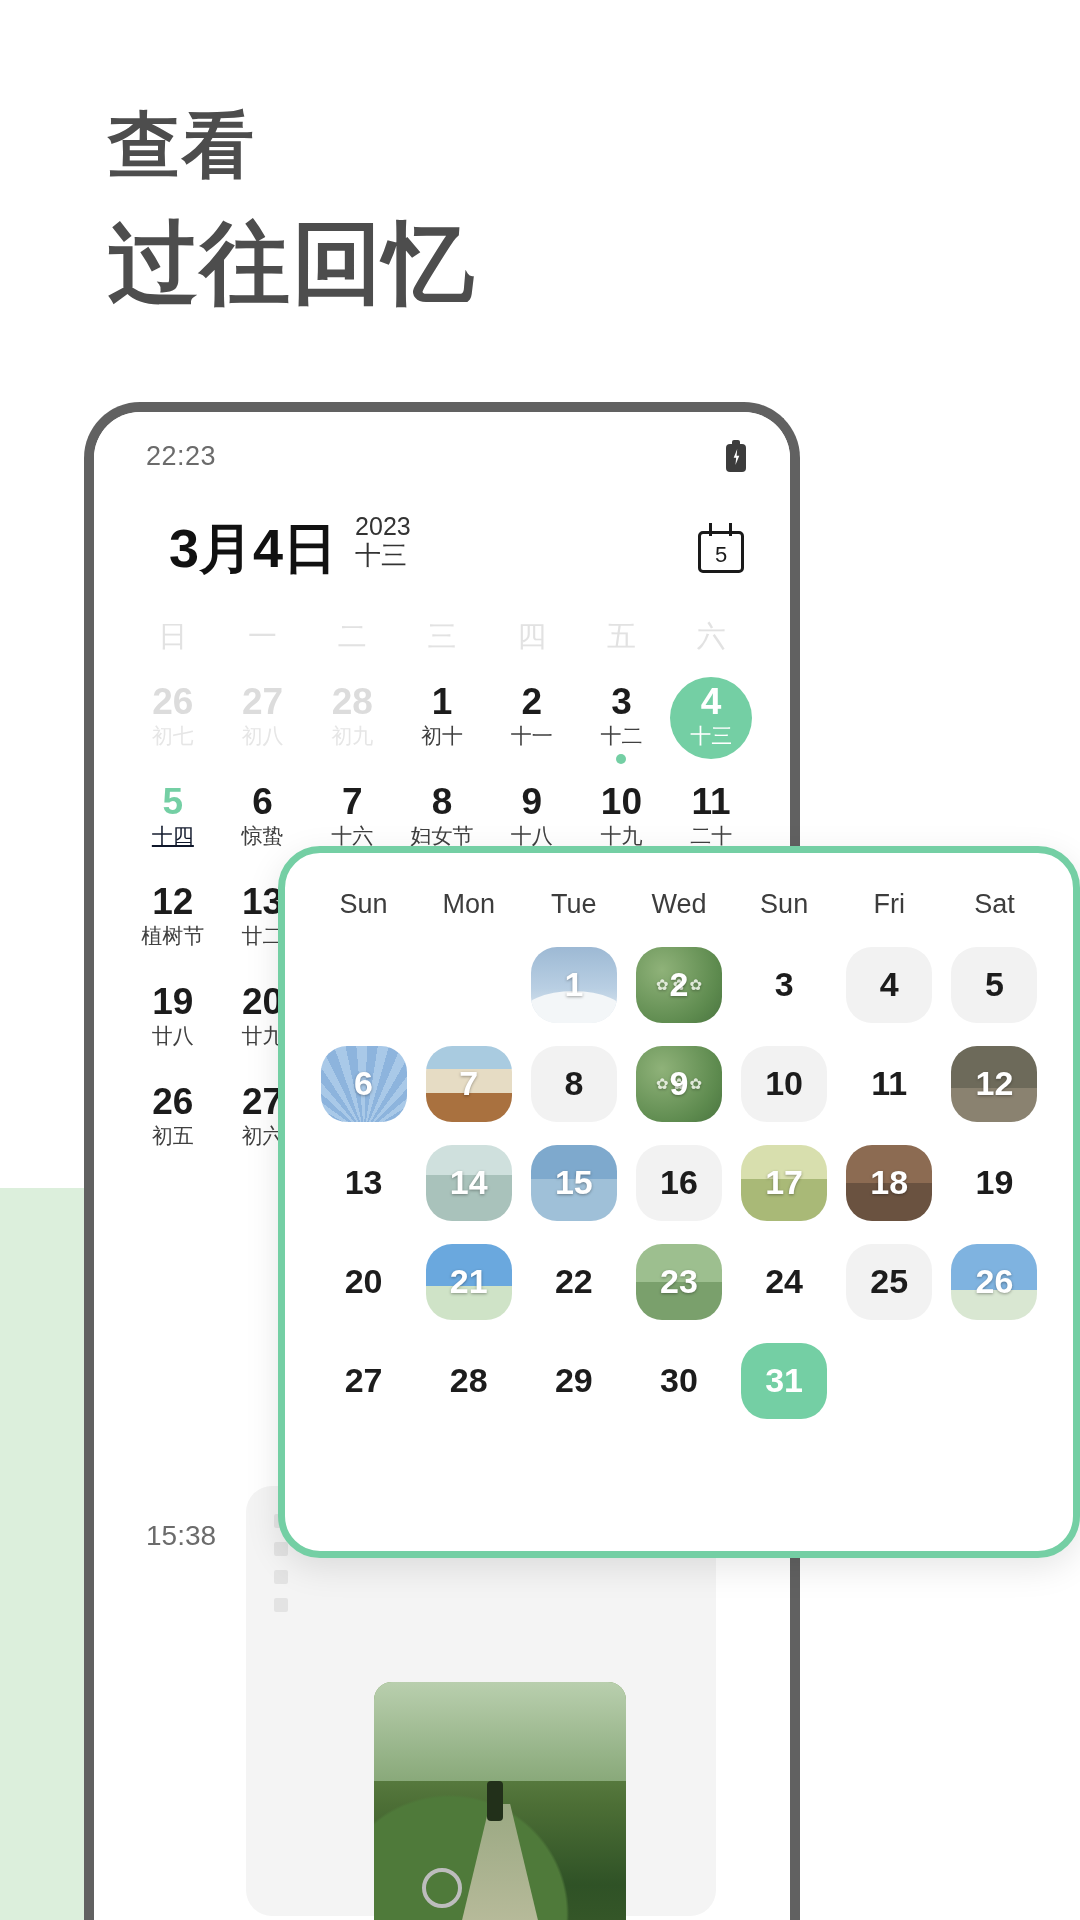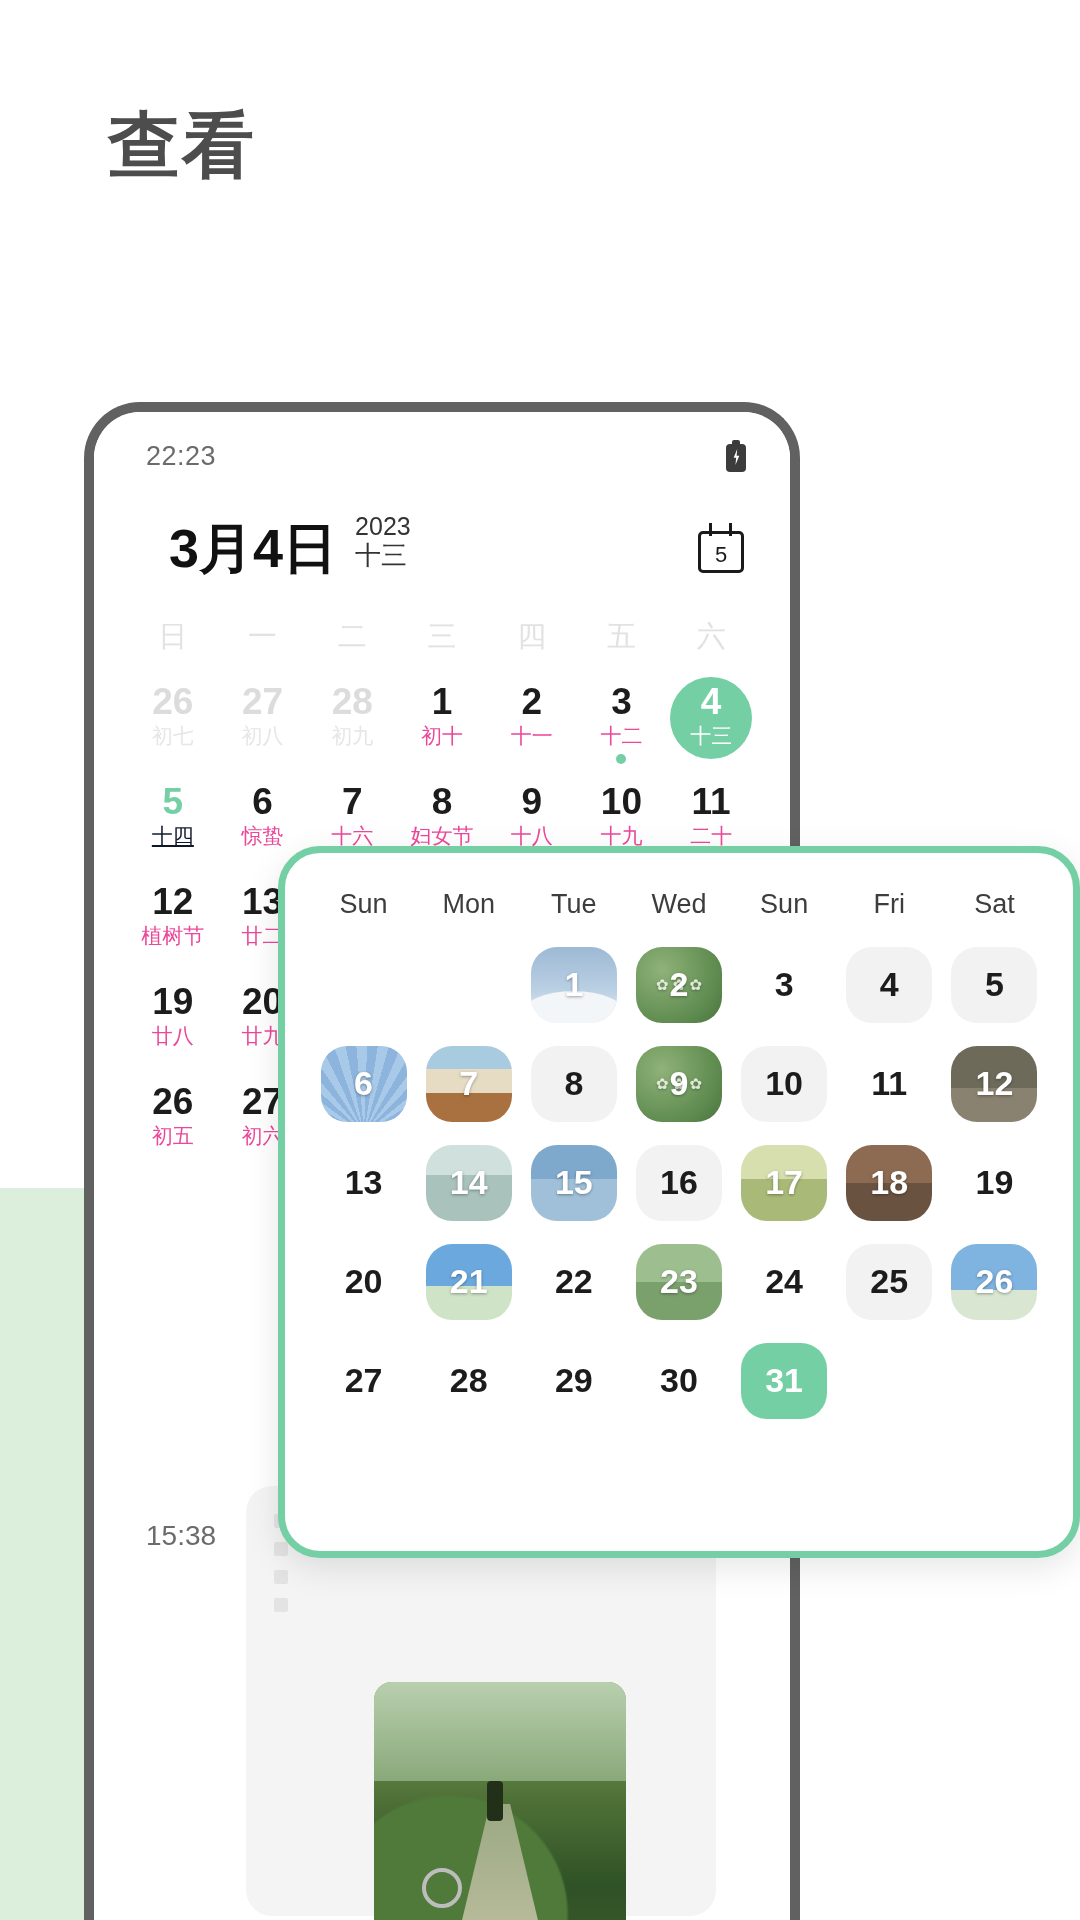--- a/index.html
+++ b/index.html
@@ -101,21 +101,21 @@
   
   .date-grid {
     display: grid; grid-template-columns: repeat(7, 1fr);
     padding: 0 34px; margin-top: 26px; row-gap: 28px;
   }
   .cell { position: relative; height: 72px; text-align: center; }
   .cell .d {
     font-size: 37px; font-weight: 700; color: #1c1c1c; line-height: 1.05;
   }
   .cell .ln {
-    font-size: 21px; color: #ec4899; margin-top: 4px; line-height: 1;
+    font-size: 21px; color: #404040; margin-top: 4px; line-height: 1;
   }
   .cell.muted .d { color: #dcdcdc; }
   .cell.muted .ln { color: #e6e6e6; }
   .cell.accent .d { color: #74cfa4; }
   .cell.accent .ln { color: #0f172a; text-decoration: underline; }
   .cell .dot {
     position: absolute; left: 50%; transform: translateX(-50%);
     bottom: -9px; width: 10px; height: 10px; border-radius: 50%;
     background: #74cfa4;
   }
@@ -236,20 +236,21 @@
 </style>
 </head>
 <body>
 
 <div id="root">
 
   <div class="green-block"></div>
 
   <div class="headline">
     <div class="l1">查看</div>
+    <div class="l2">过往回忆</div>
   </div>
 
   <div class="phone">
     <div class="phone-inner">
 
       <div class="statusbar">
         <span class="status-time">22:23</span>
         <span class="battery-icon">
           <span class="cap"></span>
             <span class="body"></span>

